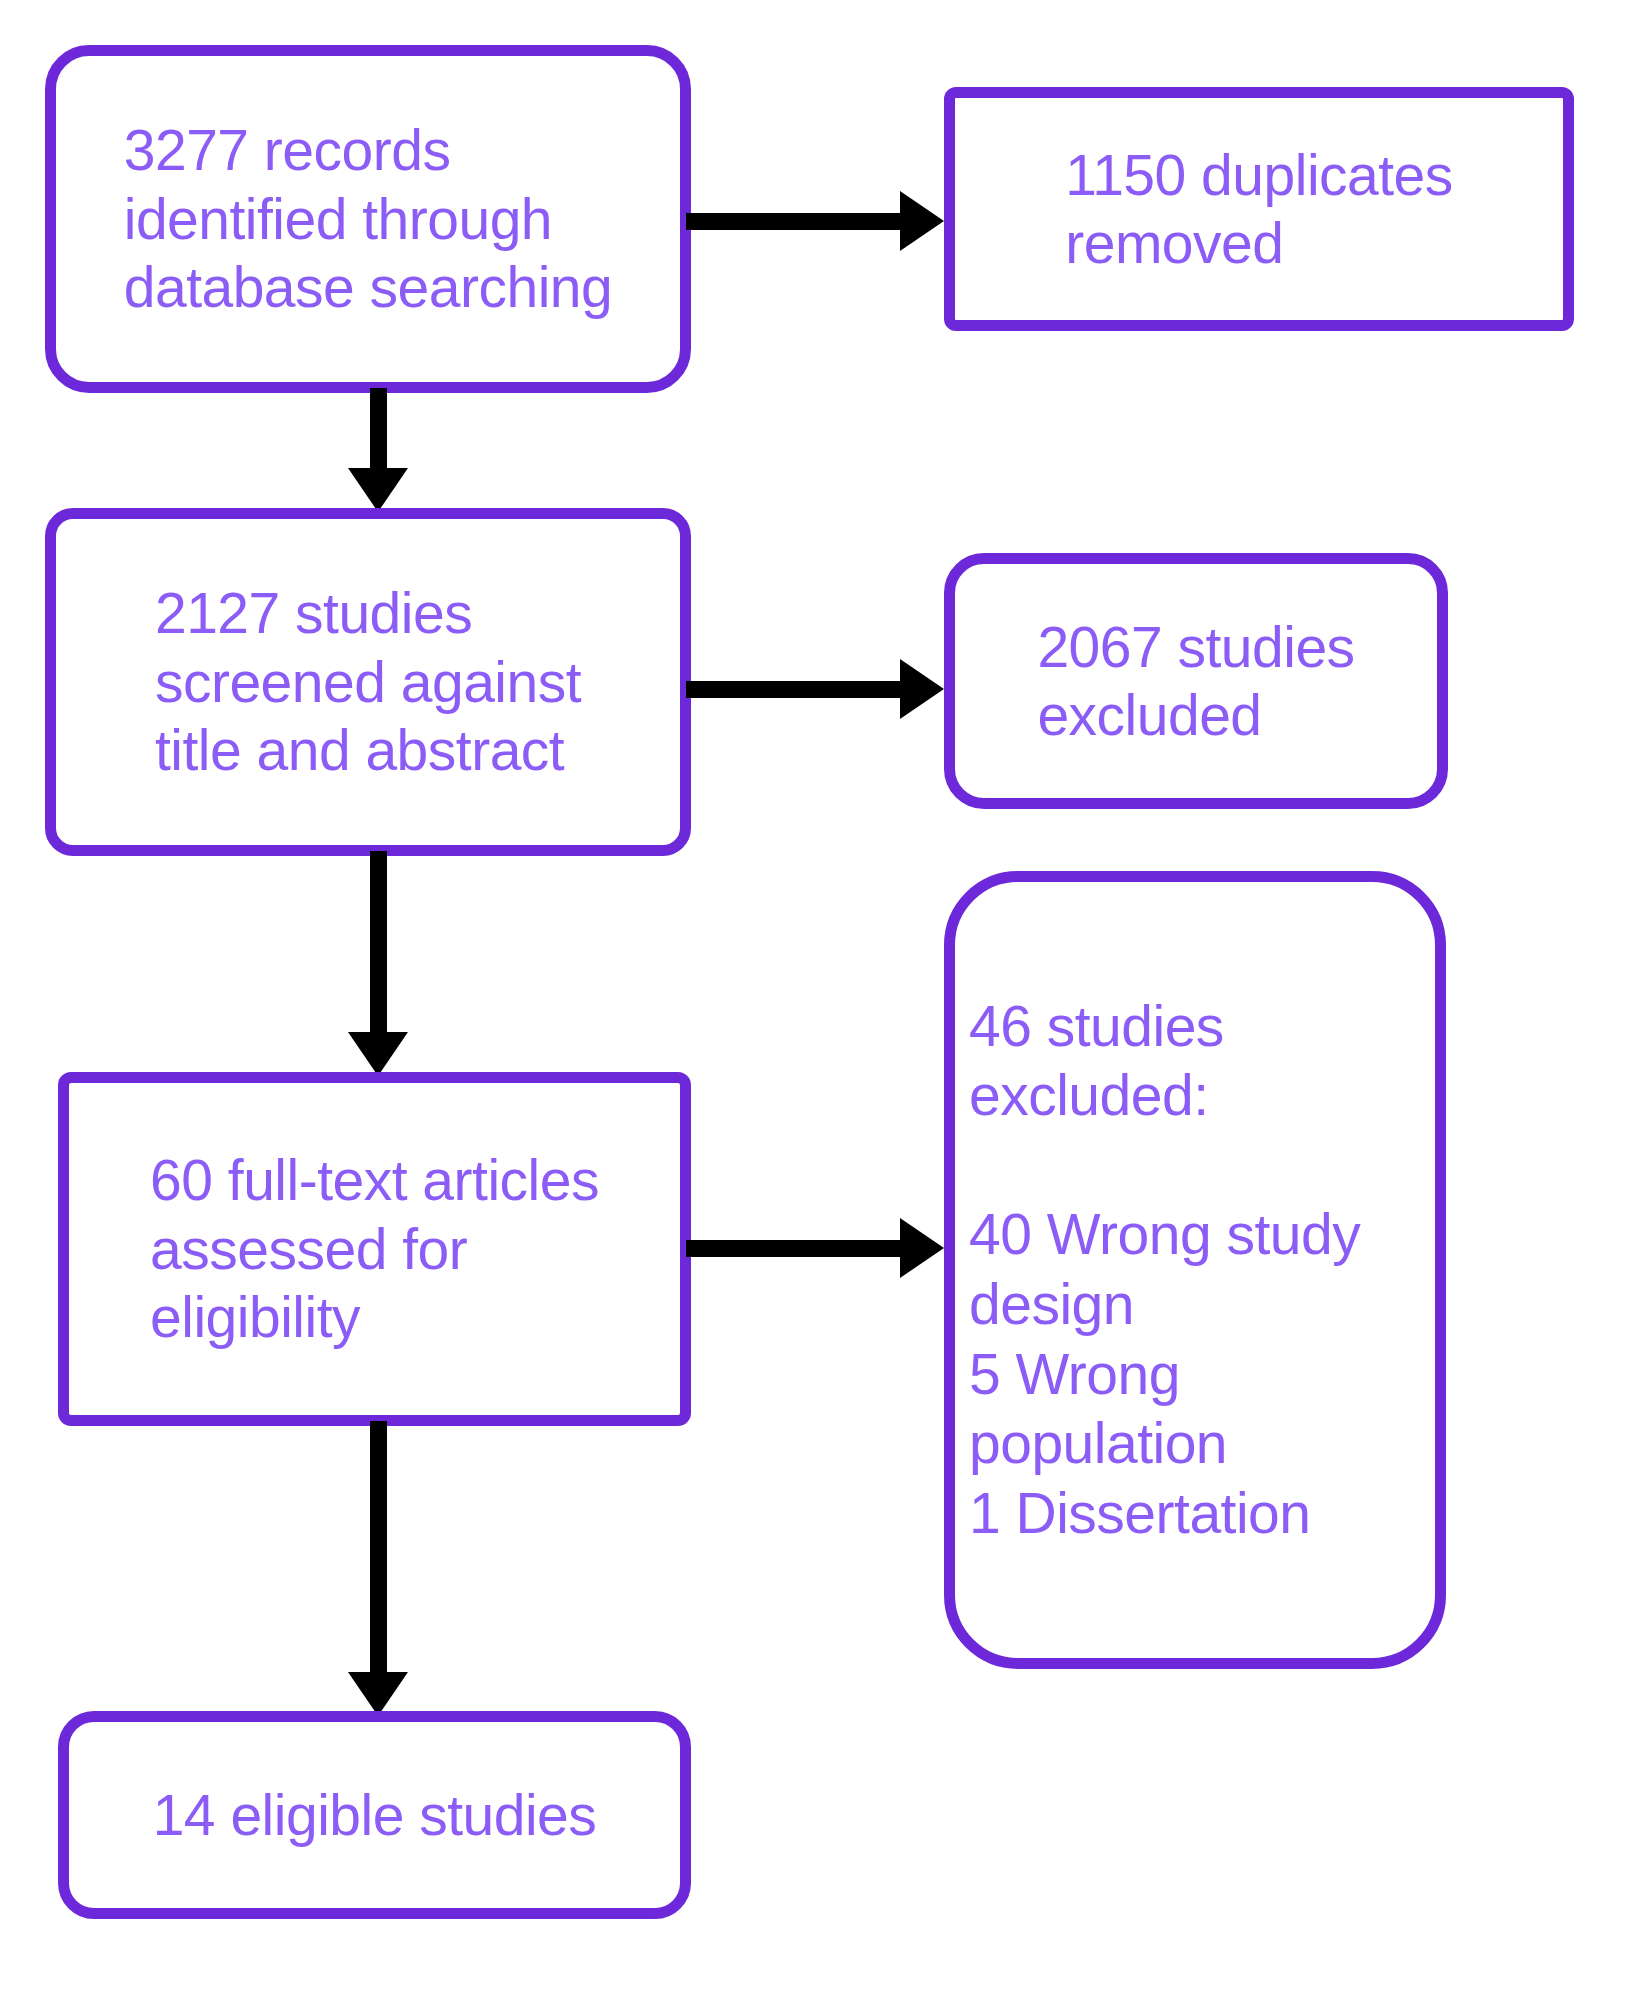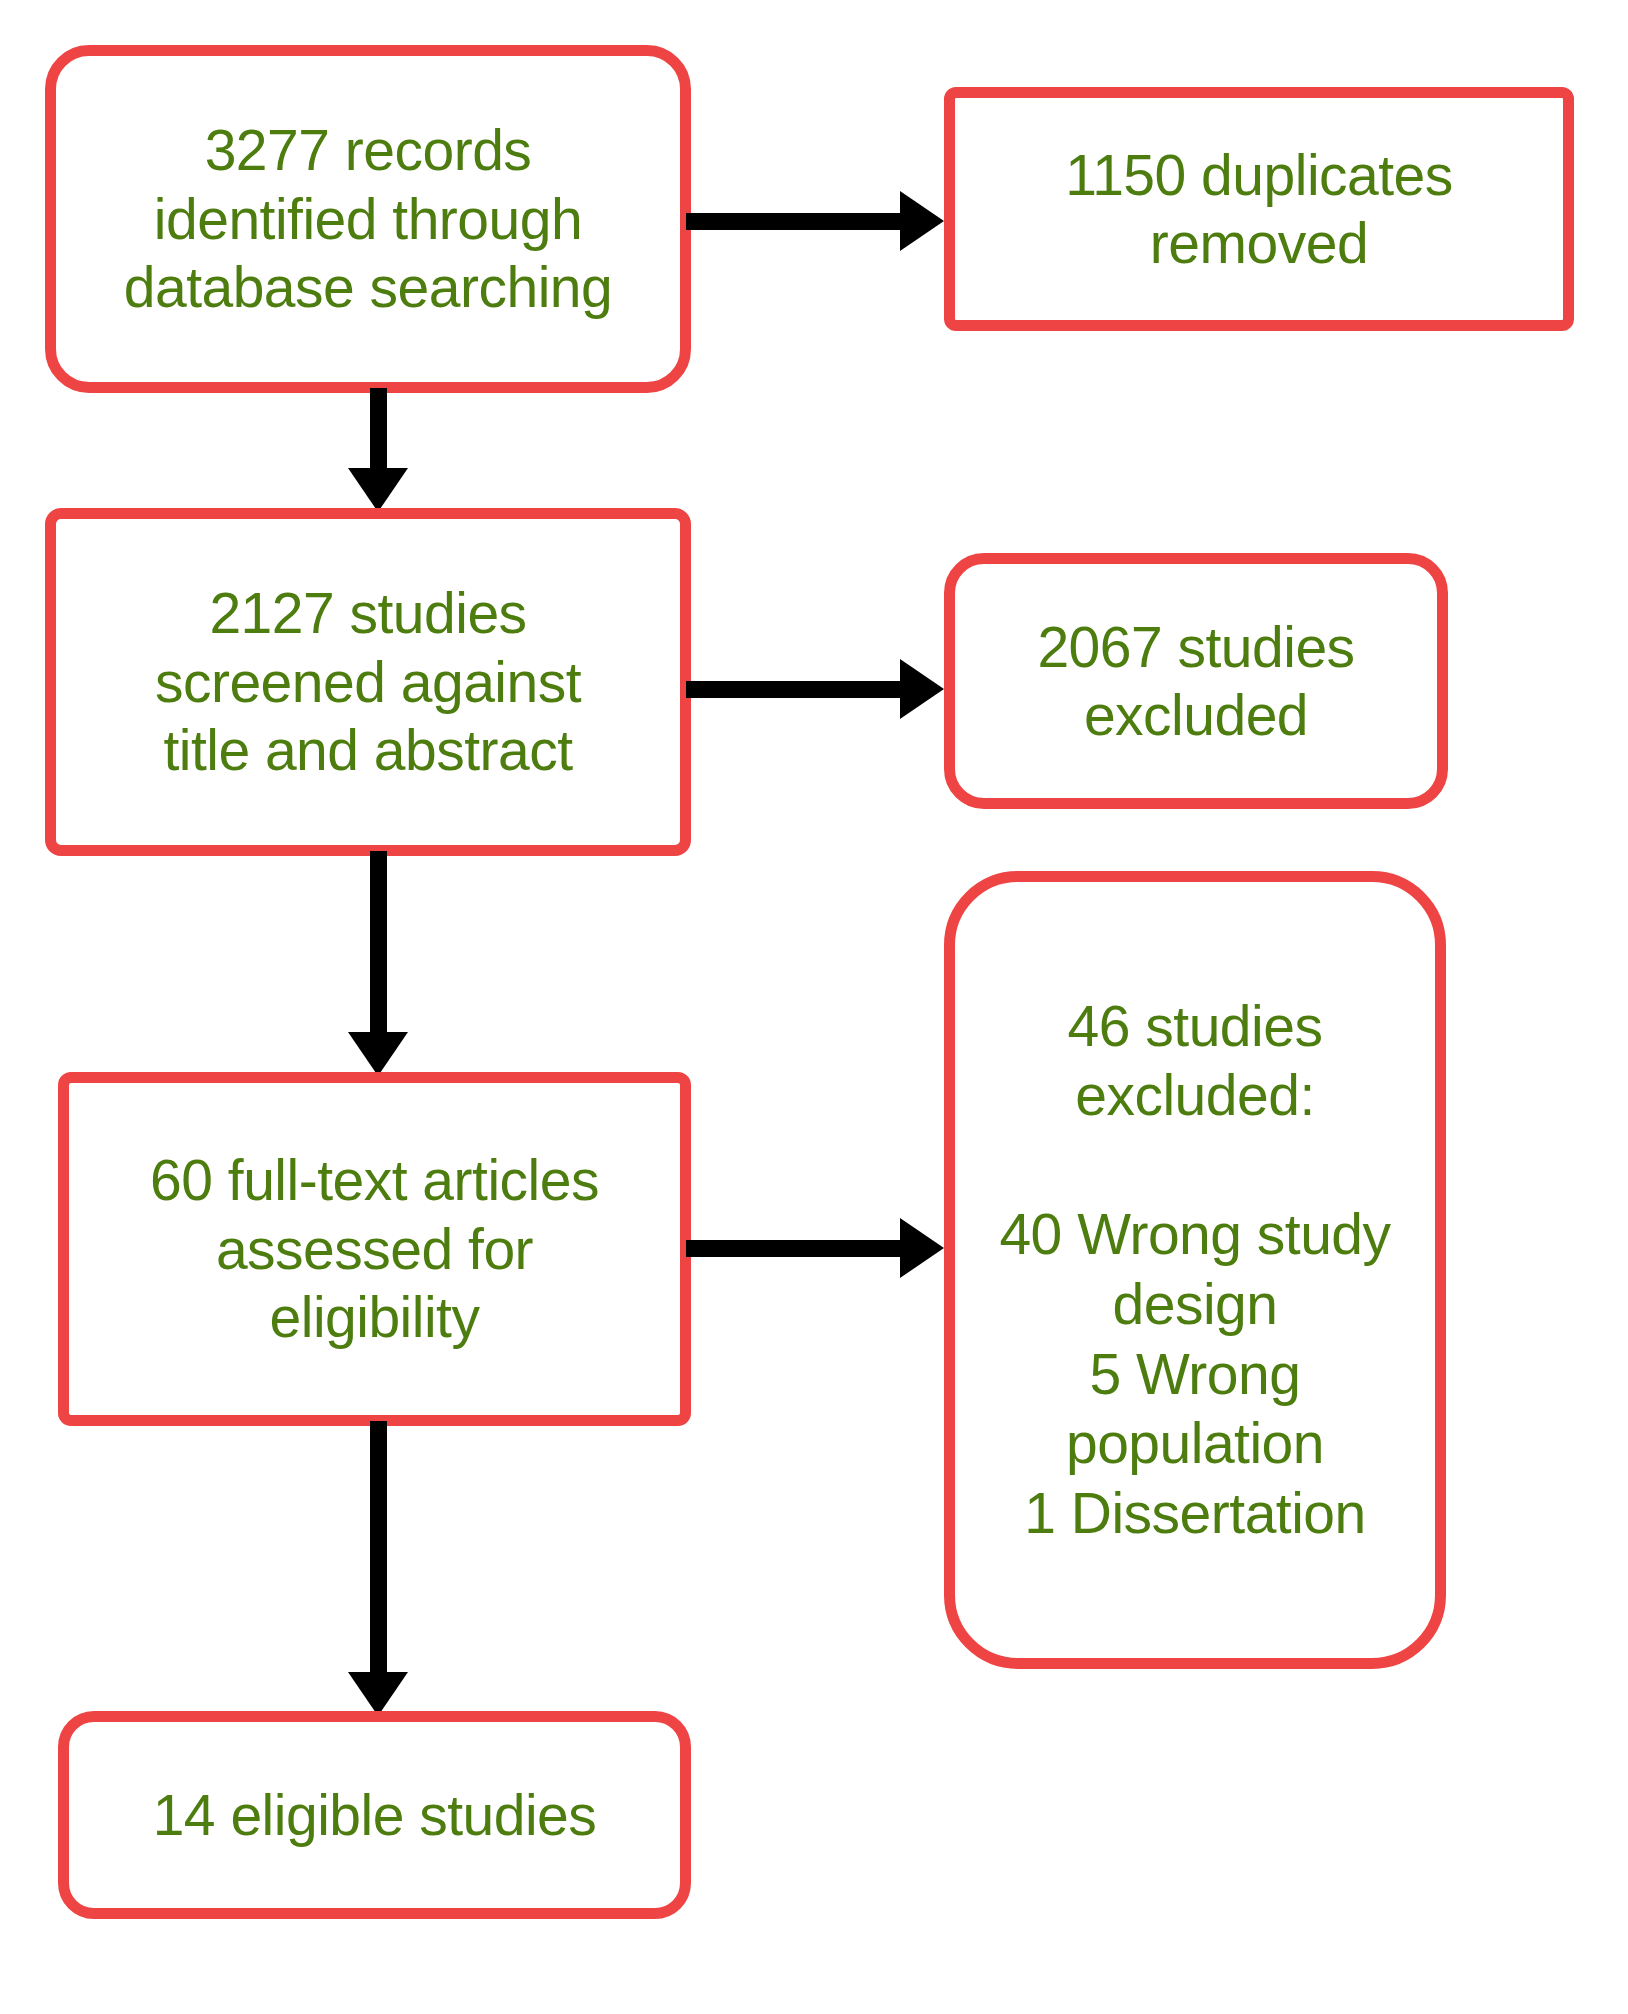--- a/index.html
+++ b/index.html
@@ -14,38 +14,38 @@
     position: relative;
     width: 1628px;
     height: 2014px;
     background: #ffffff;
     overflow: hidden;
   }
   .flow-box {
     position: absolute;
     box-sizing: border-box;
     background: #ffffff;
-    border: 11px solid #ef4444;
+    border: 11px solid #6d28d9;
     display: flex;
     align-items: center;
     justify-content: center;
-    text-align: center;
-    color: #4d7c0f;
+    text-align: left;
+    color: #8b5cf6;
   }
   .box-text {
     font-size: 57px;
     line-height: 1.20;
     letter-spacing: -0.5px;
     white-space: pre-line;
     padding: 0 14px;
   }
   
   #box-records     { left: 45px;  top: 45px;   width: 646px; height: 348px; border-radius: 44px; }
   #box-duplicates  { left: 944px; top: 87px;   width: 630px; height: 244px; border-radius: 12px; }
-  #box-screened    { left: 45px;  top: 508px;  width: 646px; height: 348px; border-radius: 16px; }
+  #box-screened    { left: 45px;  top: 508px;  width: 646px; height: 348px; border-radius: 28px; }
   #box-excluded-ta { left: 944px; top: 553px;  width: 504px; height: 256px; border-radius: 40px; }
   #box-fulltext    { left: 58px;  top: 1072px; width: 633px; height: 354px; border-radius: 13px; }
   #box-excluded-ft { left: 944px; top: 871px;  width: 502px; height: 798px; border-radius: 74px; }
   #box-eligible    { left: 58px;  top: 1711px; width: 633px; height: 208px; border-radius: 36px; }
 
   #box-excluded-ft .box-text { line-height: 1.22; }
 
   
   .connector {
     position: absolute;

